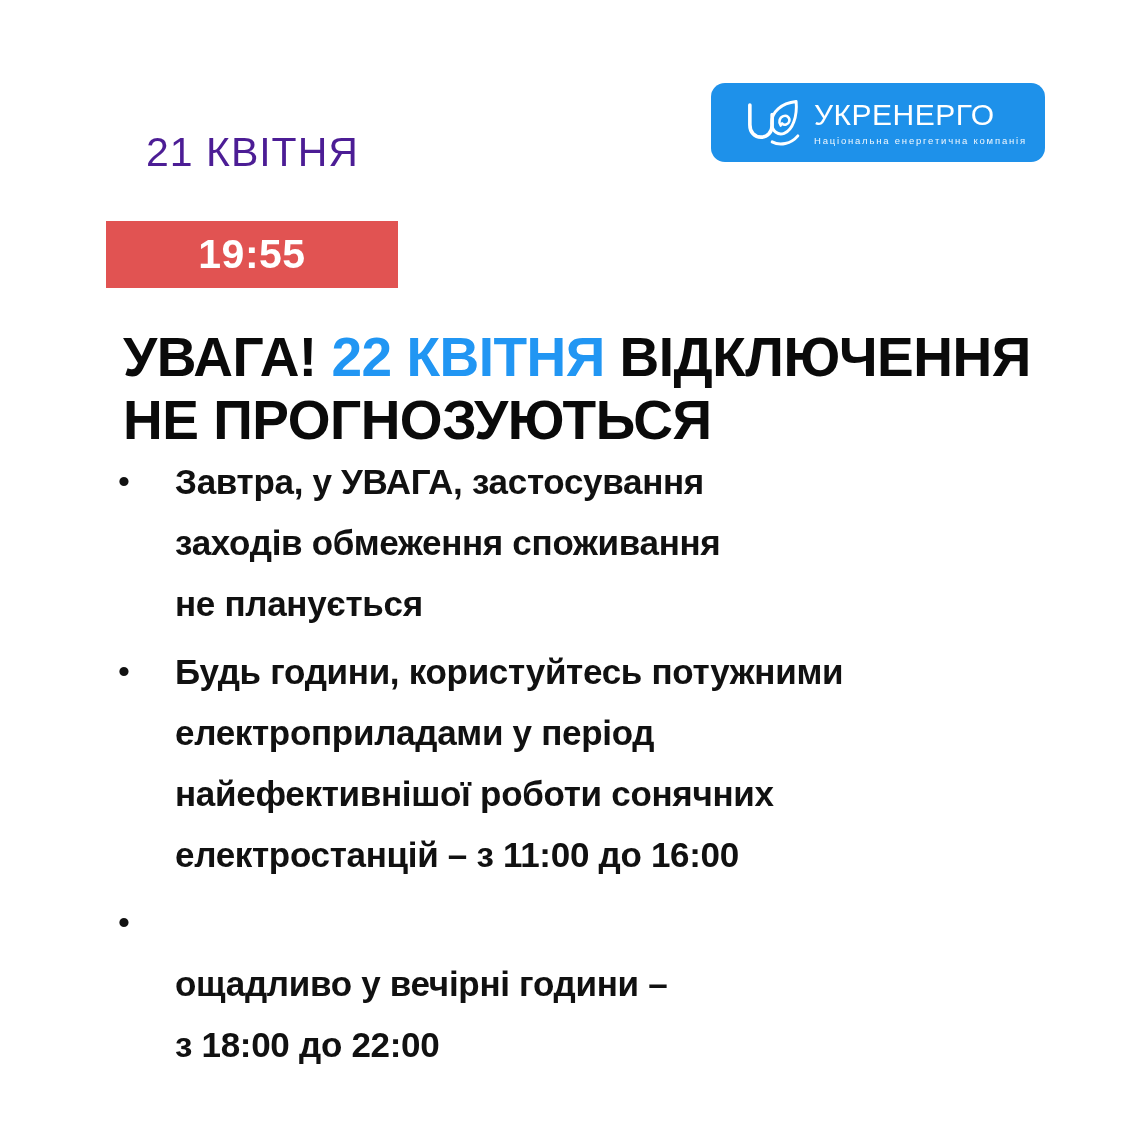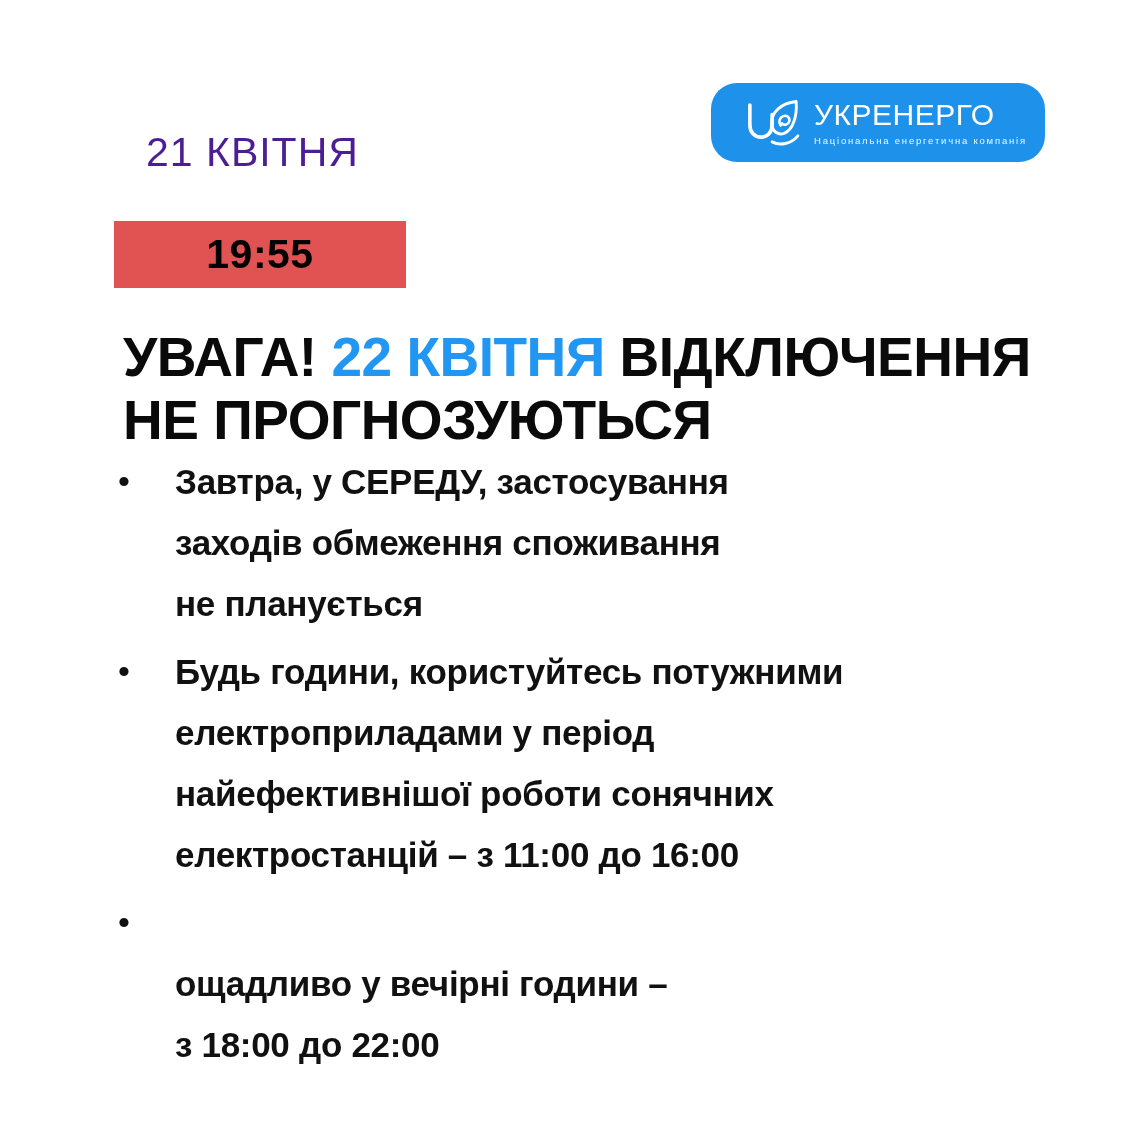--- a/index.html
+++ b/index.html
@@ -25,21 +25,21 @@
     font-weight: 400;
     letter-spacing: 1px;
     color: #4c1d95;
     white-space: nowrap;
   }
   .logo-pill {
     position: absolute;
     left: 711px; top: 83px;
     width: 334px; height: 79px;
     background: var(--logo-blue);
-    border-radius: 26px;
+    border-radius: 14px;
     display: flex;
     align-items: center;
     padding-left: 32px;
     gap: 11px;
   }
   .logo-icon svg { display: block; width: 60px; height: 52px; }
   .logo-textblock { display: flex; flex-direction: column; }
   .logo-name {
     color: #ffffff;
     font-size: 30px;
@@ -54,28 +54,27 @@
     letter-spacing: 1.8px;
     margin-top: 4px;
     white-space: nowrap;
     text-align: right;
   }
   .time-badge {
     position: absolute;
     left: 106px; top: 221px;
     width: 292px; height: 67px;
     background: var(--badge-red);
-    color: #000000;
+    color: #ffffff;
     font-size: 41px;
     font-weight: 700;
     display: flex;
     align-items: center;
     justify-content: center;
     letter-spacing: 0.5px;
-    margin-left: 8px;
   }
   .headline {
     position: absolute;
     left: 123px; top: 326px;
     width: 980px;
     font-size: 55px;
     font-weight: 800;
     line-height: 63px;
     letter-spacing: -0.5px;
     color: #0a0a0a;
@@ -130,21 +129,21 @@
   <span>ВІДКЛЮЧЕННЯ</span>
   <br>
   <span>НЕ ПРОГНОЗУЮТЬСЯ</span>
 </div>
 
 <div class="bullet-list">
 
   <div class="bullet-item">
     <span class="bullet-dot">•</span>
     <span class="bullet-text">
-      <span>Завтра, у СЕРЕДУ, застосування</span><br>
+      <span>Завтра, у УВАГА, застосування</span><br>
       <span>заходів обмеження споживання</span><br>
       <span>не планується</span>
     </span>
   </div>
 
   <div class="bullet-item">
     <span class="bullet-dot">•</span>
     <span class="bullet-text">
       <span>Будь години, користуйтесь потужними</span><br>
       <span>електроприладами у період</span><br>

